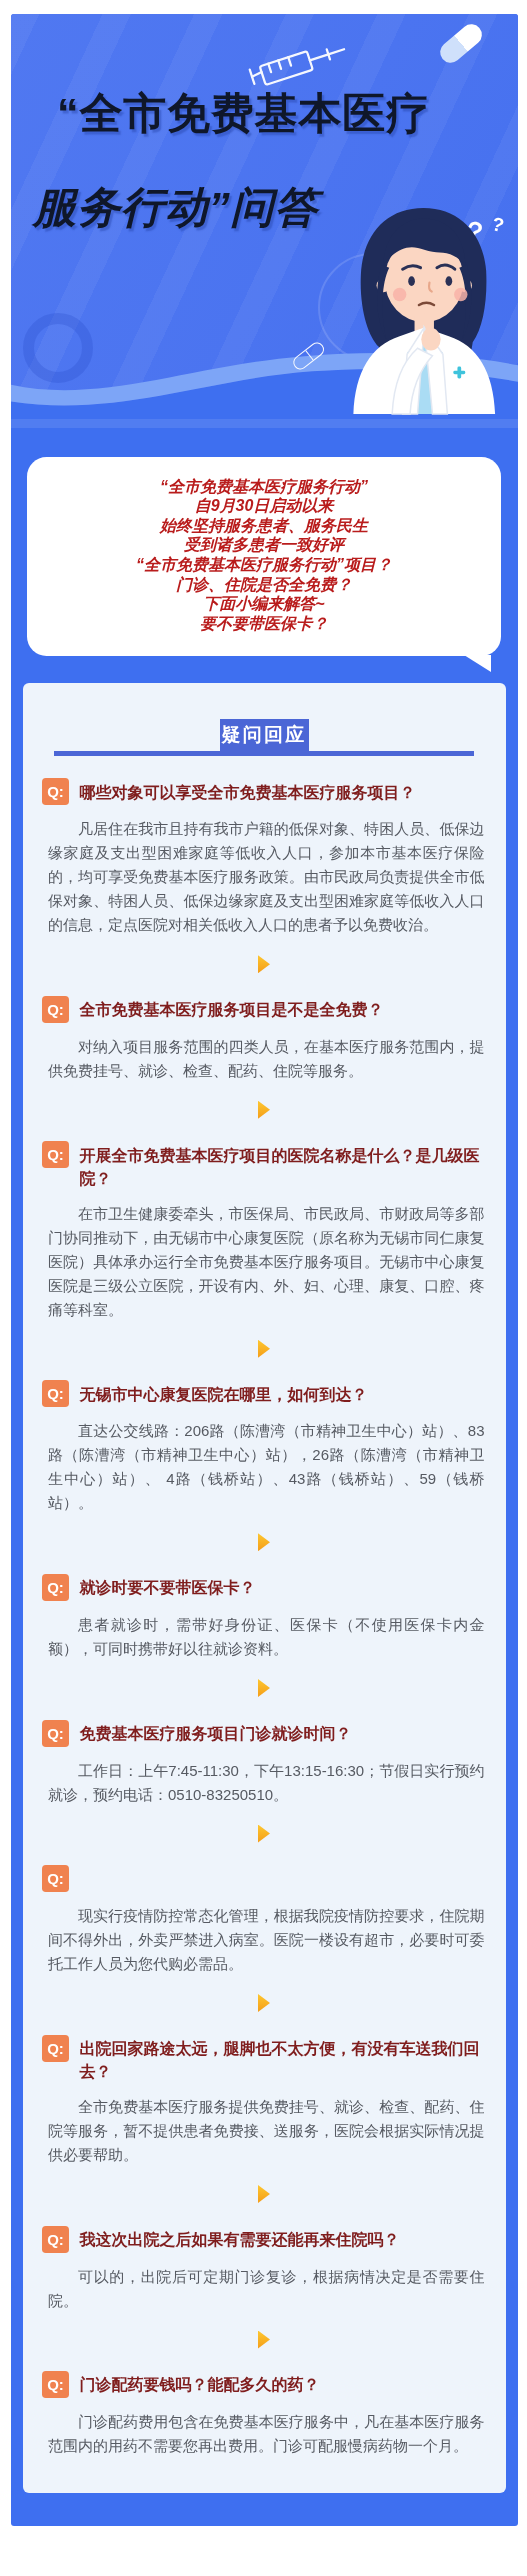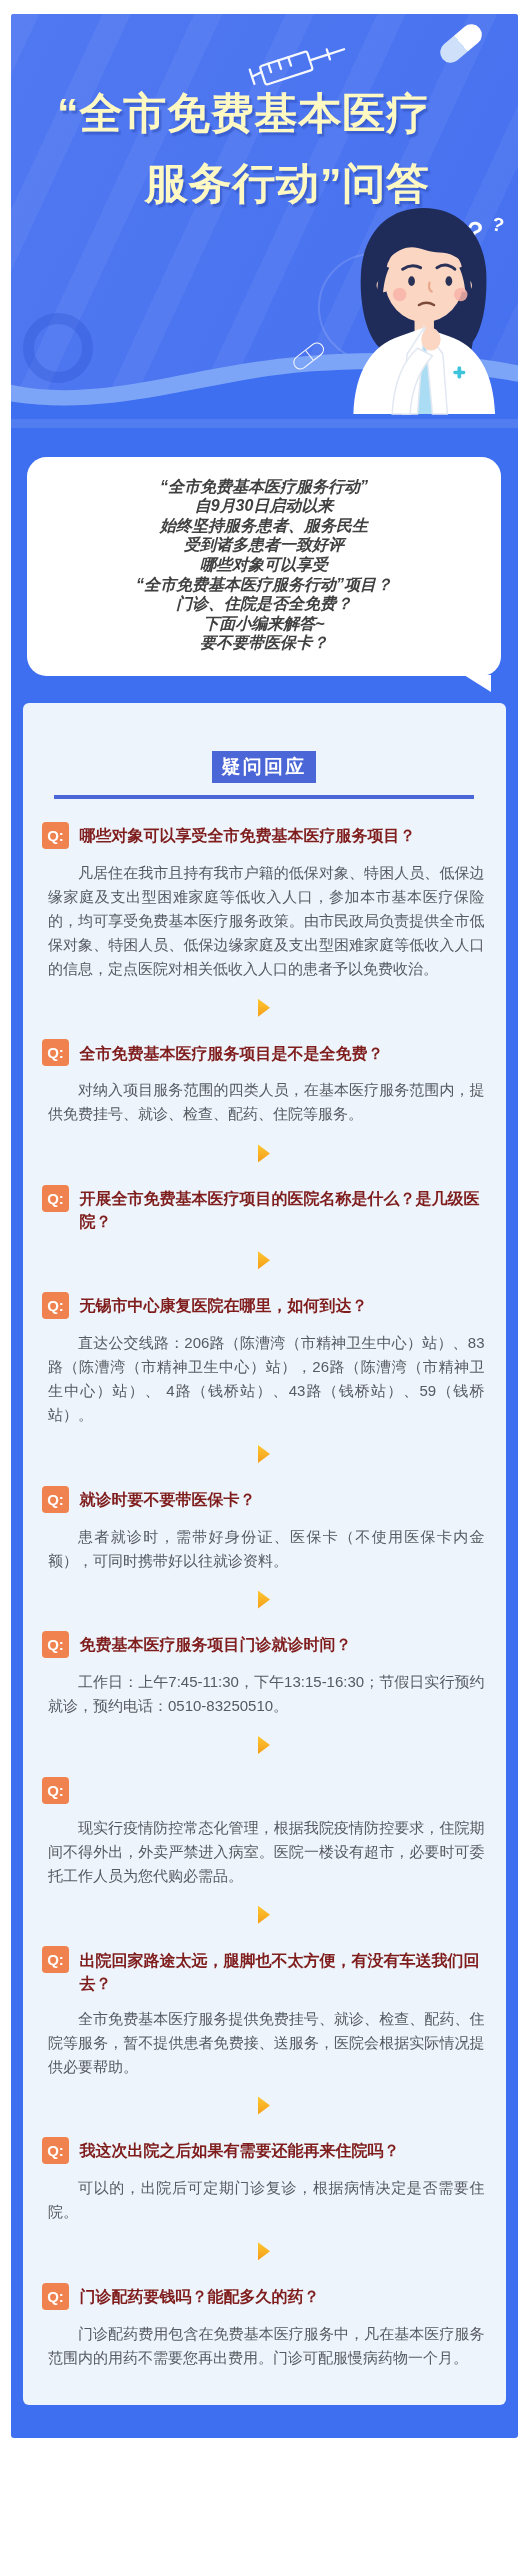--- a/index.html
+++ b/index.html
@@ -13,51 +13,51 @@
       background:linear-gradient(118deg,#5078f1 0%,#4b74f0 55%,#4570ef 100%);}
   .banner-paint::before{content:"";position:absolute;inset:0;
       background:repeating-linear-gradient(115deg,rgba(255,255,255,.05) 0 25.6px,rgba(255,255,255,0) 25.6px 83px);}
   .deco-ring-left{position:absolute;left:12px;top:299px;width:48px;height:48px;border-radius:50%;
       border:11.3px solid rgba(44,79,205,.30);}
   .deco-ring-mid{position:absolute;left:307px;top:239px;width:105px;height:105px;border-radius:50%;
       border:2.3px solid rgba(255,255,255,.14);}
   .banner-wave{position:absolute;left:0;top:312px;width:507px;height:98px;display:block;}
   .banner-sheen{position:absolute;left:0;top:405px;width:100%;height:9px;background:rgba(255,255,255,.10);}
 
-  .banner-title{position:absolute;left:22.6px;top:78px;color:#fef9c3;font-weight:800;
+  .banner-title{position:absolute;left:22.6px;top:78px;color:#0f172a;font-weight:800;
       font-size:43px;line-height:1;letter-spacing:0.8px;
-      text-shadow:2.3px 3px 1.5px rgba(38,68,170,.45);text-align:right;}
+      text-shadow:2.3px 3px 1.5px rgba(38,68,170,.45);}
   .banner-title .t1{margin-left:24px;}
-  .banner-title .t2{margin-top:27px;}
+  .banner-title .t2{margin-top:51px;font-style:italic;}
 
   .syringe{position:absolute;left:229px;top:29px;transform:rotate(-18deg);opacity:.95;}
   .capsule-big{position:absolute;right:33px;top:19.6px;width:48px;height:21px;border-radius:10.5px;
       background:linear-gradient(90deg,#ffffff 50%,#cfe0fb 50%);transform:rotate(140deg);}
   .capsule-small{position:absolute;left:280px;top:335px;width:35px;height:13.5px;border-radius:6.8px;
       border:1.9px solid rgba(255,255,255,.95);transform:rotate(-38deg);box-sizing:border-box;}
   .capsule-small::after{content:"";position:absolute;left:50%;top:0;width:1.9px;height:100%;
       background:rgba(255,255,255,.95);}
 
   .qmarks{position:absolute;right:13.5px;top:200px;color:#ffffff;font-weight:800;}
   .qmark-large{font-size:27px;display:inline-block;transform:rotate(8deg);}
   .qmark-small{font-size:19px;display:inline-block;transform:rotate(14deg);margin-left:1.5px;vertical-align:top;}
 
   .girl{position:absolute;right:4.5px;top:181px;width:179px;height:220px;}
 
   
   .bubble{position:relative;margin:13.5px 16.5px 0;background:#ffffff;border-radius:19.6px;
       padding:19.6px 18px 22.6px;}
   .bubble::after{content:"";position:absolute;right:10.5px;bottom:-16.5px;width:0;height:0;
       border-top:17.3px solid #ffffff;border-left:27px solid transparent;}
-  .intro-line{color:#404040;font-style:italic;font-weight:600;font-size:16px;line-height:19.6px;
+  .intro-line{color:#b91c1c;font-style:italic;font-weight:600;font-size:16px;line-height:19.6px;
       text-align:center;}
 
   
   .qa-card{margin:27px 12px 0;background:#eef4fb;border-radius:6px;padding:32px 18px 35px;}
-  .qa-badge{position:relative;z-index:1;width:104px;height:32px;margin:16px auto;background:#4b66d6;
+  .qa-badge{position:relative;z-index:1;width:89px;height:32px;margin:4px auto;background:#4b66d6;
       color:#fff;font-size:19px;font-weight:800;letter-spacing:2.3px;
       display:flex;align-items:center;justify-content:center;}
   .qa-rule{height:4.5px;background:#4b66d6;margin:-3.8px 13.5px 0;}
 
   .q-row{display:flex;gap:10.5px;align-items:flex-start;margin:22.6px 1.5px 0;}
   .q-badge{flex:0 0 auto;width:27px;height:27px;background:#f0824f;border-radius:3.8px;color:#ffffff;
       font-size:15px;font-weight:700;display:flex;align-items:center;justify-content:center;}
   .q-title{margin:2.3px 0 0;font-size:16px;color:#7f1d1d;font-weight:700;line-height:23px;}
   .answer{margin:12px 3px 0 7.5px;font-size:15px;color:#565a62;line-height:24px;
       text-indent:2em;text-align:justify;}
@@ -139,21 +139,20 @@
         <rect x="122" y="156" width="9" height="32" rx="4.5" fill="#fbd6c2" transform="rotate(-8 126 172)"></rect>
       </svg>
     </div>
 
     <div class="bubble">
       <div>
           <div class="intro-line">“全市免费基本医疗服务行动”</div>
           <div class="intro-line">自9月30日启动以来</div>
           <div class="intro-line">始终坚持服务患者、服务民生</div>
           <div class="intro-line">受到诸多患者一致好评</div>
-          <div class="intro-line">哪些对象可以享受</div>
           <div class="intro-line">“全市免费基本医疗服务行动”项目？</div>
           <div class="intro-line">门诊、住院是否全免费？</div>
           <div class="intro-line">下面小编来解答~</div>
           <div class="intro-line">要不要带医保卡？</div>
         </div>
     </div>
 
     <div class="qa-card">
       <div class="qa-badge">疑问回应</div>
       <div class="qa-rule"></div>
@@ -176,20 +175,21 @@
             <p class="answer">对纳入项目服务范围的四类人员，在基本医疗服务范围内，提供免费挂号、就诊、检查、配药、住院等服务。</p>
             <div class="arrow-divider">
               <span class="arrow-glyph"></span>
             </div>
           </div>
           <div class="qa-item">
             <div class="q-row">
               <span class="q-badge">Q:</span>
               <h3 class="q-title">开展全市免费基本医疗项目的医院名称是什么？是几级医院？</h3>
             </div>
+            <p class="answer">在市卫生健康委牵头，市医保局、市民政局、市财政局等多部门协同推动下，由无锡市中心康复医院（原名称为无锡市同仁康复医院）具体承办运行全市免费基本医疗服务项目。无锡市中心康复医院是三级公立医院，开设有内、外、妇、心理、康复、口腔、疼痛等科室。</p>
             <div class="arrow-divider">
               <span class="arrow-glyph"></span>
             </div>
           </div>
           <div class="qa-item">
             <div class="q-row">
               <span class="q-badge">Q:</span>
               <h3 class="q-title">无锡市中心康复医院在哪里，如何到达？</h3>
             </div>
             <p class="answer">直达公交线路：206路（陈漕湾（市精神卫生中心）站）、83路（陈漕湾（市精神卫生中心）站），26路（陈漕湾（市精神卫生中心）站）、 4路（钱桥站）、43路（钱桥站）、59（钱桥站）。</p>

